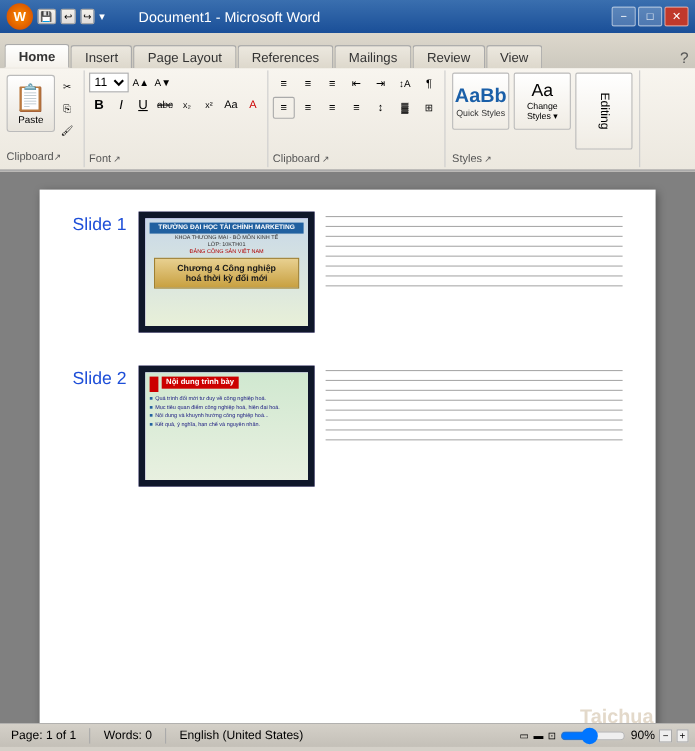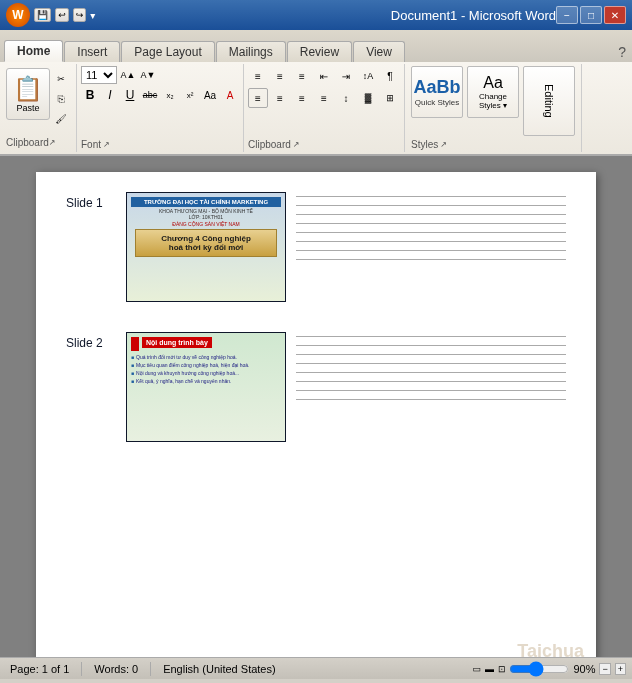--- a/index.html
+++ b/index.html
@@ -205,29 +205,29 @@
       position: relative;
     }
 
     .slide-row {
       display: flex;
       align-items: flex-start;
       margin-bottom: 30px;
       gap: 10px;
     }
     .slide-label {
-      font-size: 12px;
-      color: #0f172a;
+      font-size: 16px;
+      color: #1d4ed8;
       min-width: 50px;
       padding-top: 4px;
     }
     .slide-thumbnail {
       width: 160px;
       height: 110px;
-      border: 1px solid #0f172a;
+      border: 6px solid #0f172a;
       background: #c4b5fd;
       position: relative;
       overflow: hidden;
       flex-shrink: 0;
     }
 
     
     .slide1-content {
       width: 100%;
       height: 100%;
@@ -324,36 +324,36 @@
     .status-item { color: #000; padding: 0 4px; }
     .status-sep { width: 1px; height: 14px; background: #aaa; }
     .status-right { margin-left: auto; display: flex; align-items: center; gap: 4px; }
     .zoom-slider { width: 60px; height: 10px; }
     .zoom-value { font-size: 11px; }
 
     
     .watermark {
       position: absolute;
       bottom: 10px;
-      right: 12px;
+      right: 2px;
       font-size: 18px;
       font-weight: bold;
       color: rgba(200, 180, 150, 0.5);
       pointer-events: none;
     }
 
     .title-bar-area {
       background: linear-gradient(to bottom, #3a6faf, #1a4f98);
       height: 30px;
       display: flex;
       align-items: center;
       padding: 0 6px;
     }
     .title-area-left { display: flex; align-items: center; gap: 4px; width: 120px; }
-    .title-area-center { flex: 1; text-align: right; color: white; font-size: 13px; }
+    .title-area-center { flex: 1; text-align: left; color: white; font-size: 13px; }
     .title-area-right { display: flex; gap: 2px; }
     .win-btn { width: 22px; height: 18px; border: 1px solid rgba(255,255,255,0.5); background: rgba(255,255,255,0.2); color: white; font-size: 10px; display: flex; align-items: center; justify-content: center; cursor: pointer; border-radius: 2px; }
     .win-btn.close-btn { background: #c0392b; }
 
     .office-logo { width: 24px; height: 24px; background: radial-gradient(circle, #ff8c00, #cc4400); border-radius: 12px; display: flex; align-items: center; justify-content: center; color: white; font-size: 12px; font-weight: bold; }
 
     .small-btn { font-size: 9px; padding: 1px 2px; border: 1px solid #aaa; background: linear-gradient(to bottom, #f5f2ec, #e0dcda); cursor: pointer; border-radius: 2px; }
   </style>
 </head>
 <body>
@@ -371,20 +371,21 @@
     <div class="win-btn">−</div>
     <div class="win-btn">□</div>
     <div class="win-btn close-btn">✕</div>
   </div>
 </div>
 
 <div class="ribbon-tabs">
   <div class="ribbon-tab active">Home</div>
   <div class="ribbon-tab">Insert</div>
   <div class="ribbon-tab">Page Layout</div>
+  <div class="ribbon-tab">References</div>
   <div class="ribbon-tab">Mailings</div>
   <div class="ribbon-tab">Review</div>
   <div class="ribbon-tab">View</div>
   <span style="margin-left:auto;font-size:14px;padding:2px 6px;color:#555;">?</span>
 </div>
 
 <div class="ribbon">
 
   <div class="clipboard-group">
     <div style="display:flex;gap:2px;flex:1;align-items:flex-start;">

